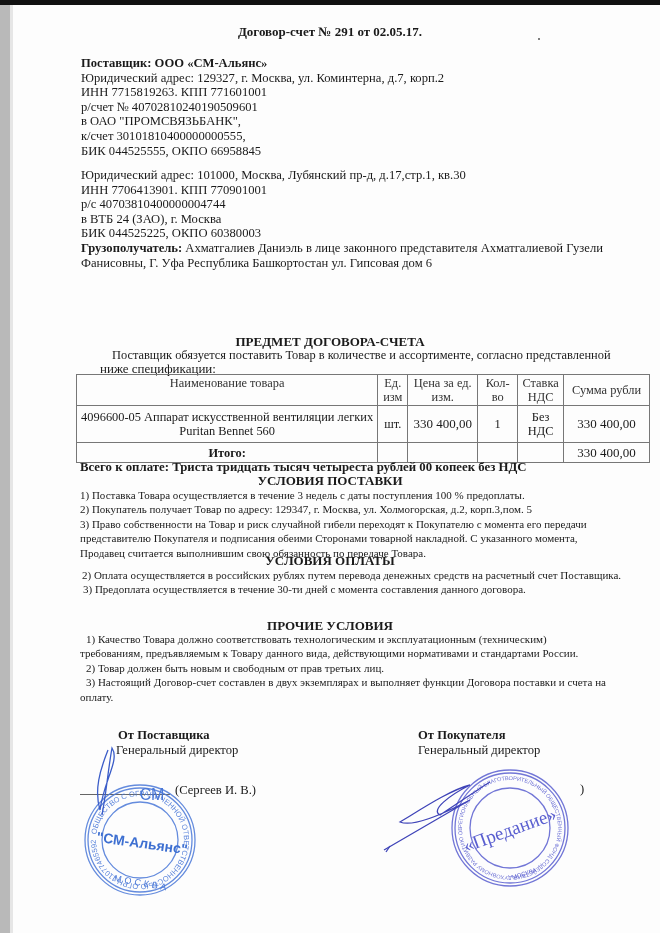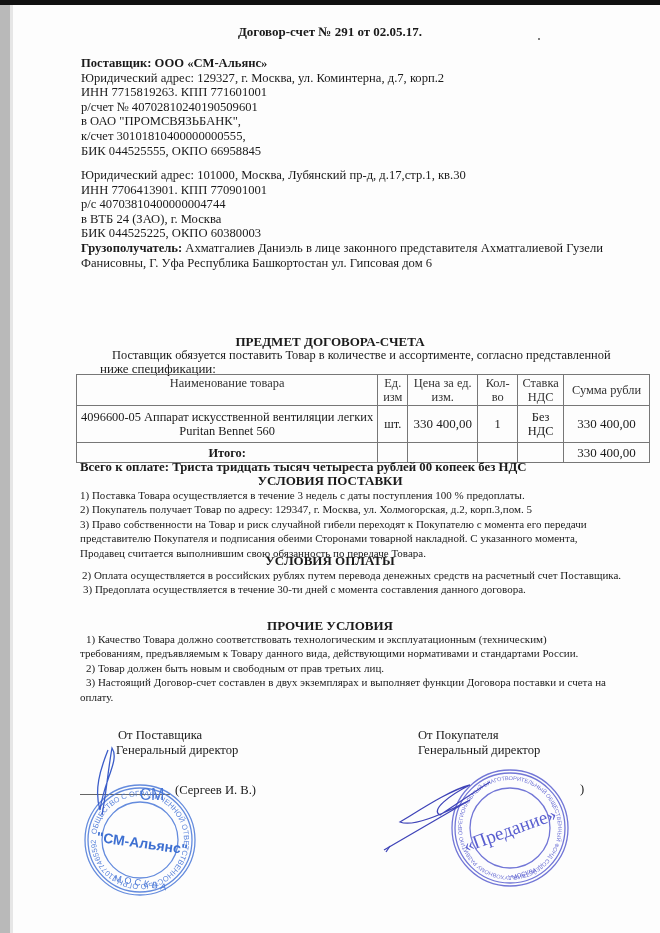--- a/index.html
+++ b/index.html
@@ -28,21 +28,21 @@
   }
   table.spec td {
     border: 1px solid #777; padding: 1px 3px; vertical-align: middle; text-align: center;
   }
   table.spec td.l { text-align: center; }
   .hdr td { height: 26px; color: #333; }
   .item td { height: 34px; }
   .tot td { height: 17px; }
 
   .sign { font-size: 12.6px; line-height: 15px; }
-  .sign .b { font-weight: normal; }
+  .sign .b { font-weight: bold; }
   .stamp { position: absolute; }
   .dot { position:absolute; width:2px; height:2px; background:#555; border-radius:1px; }
 </style>
 </head>
 <body>
 
 <div class="topbar"></div>
 <div class="leftbar"></div>
 <div class="leftbar2"></div>
 

